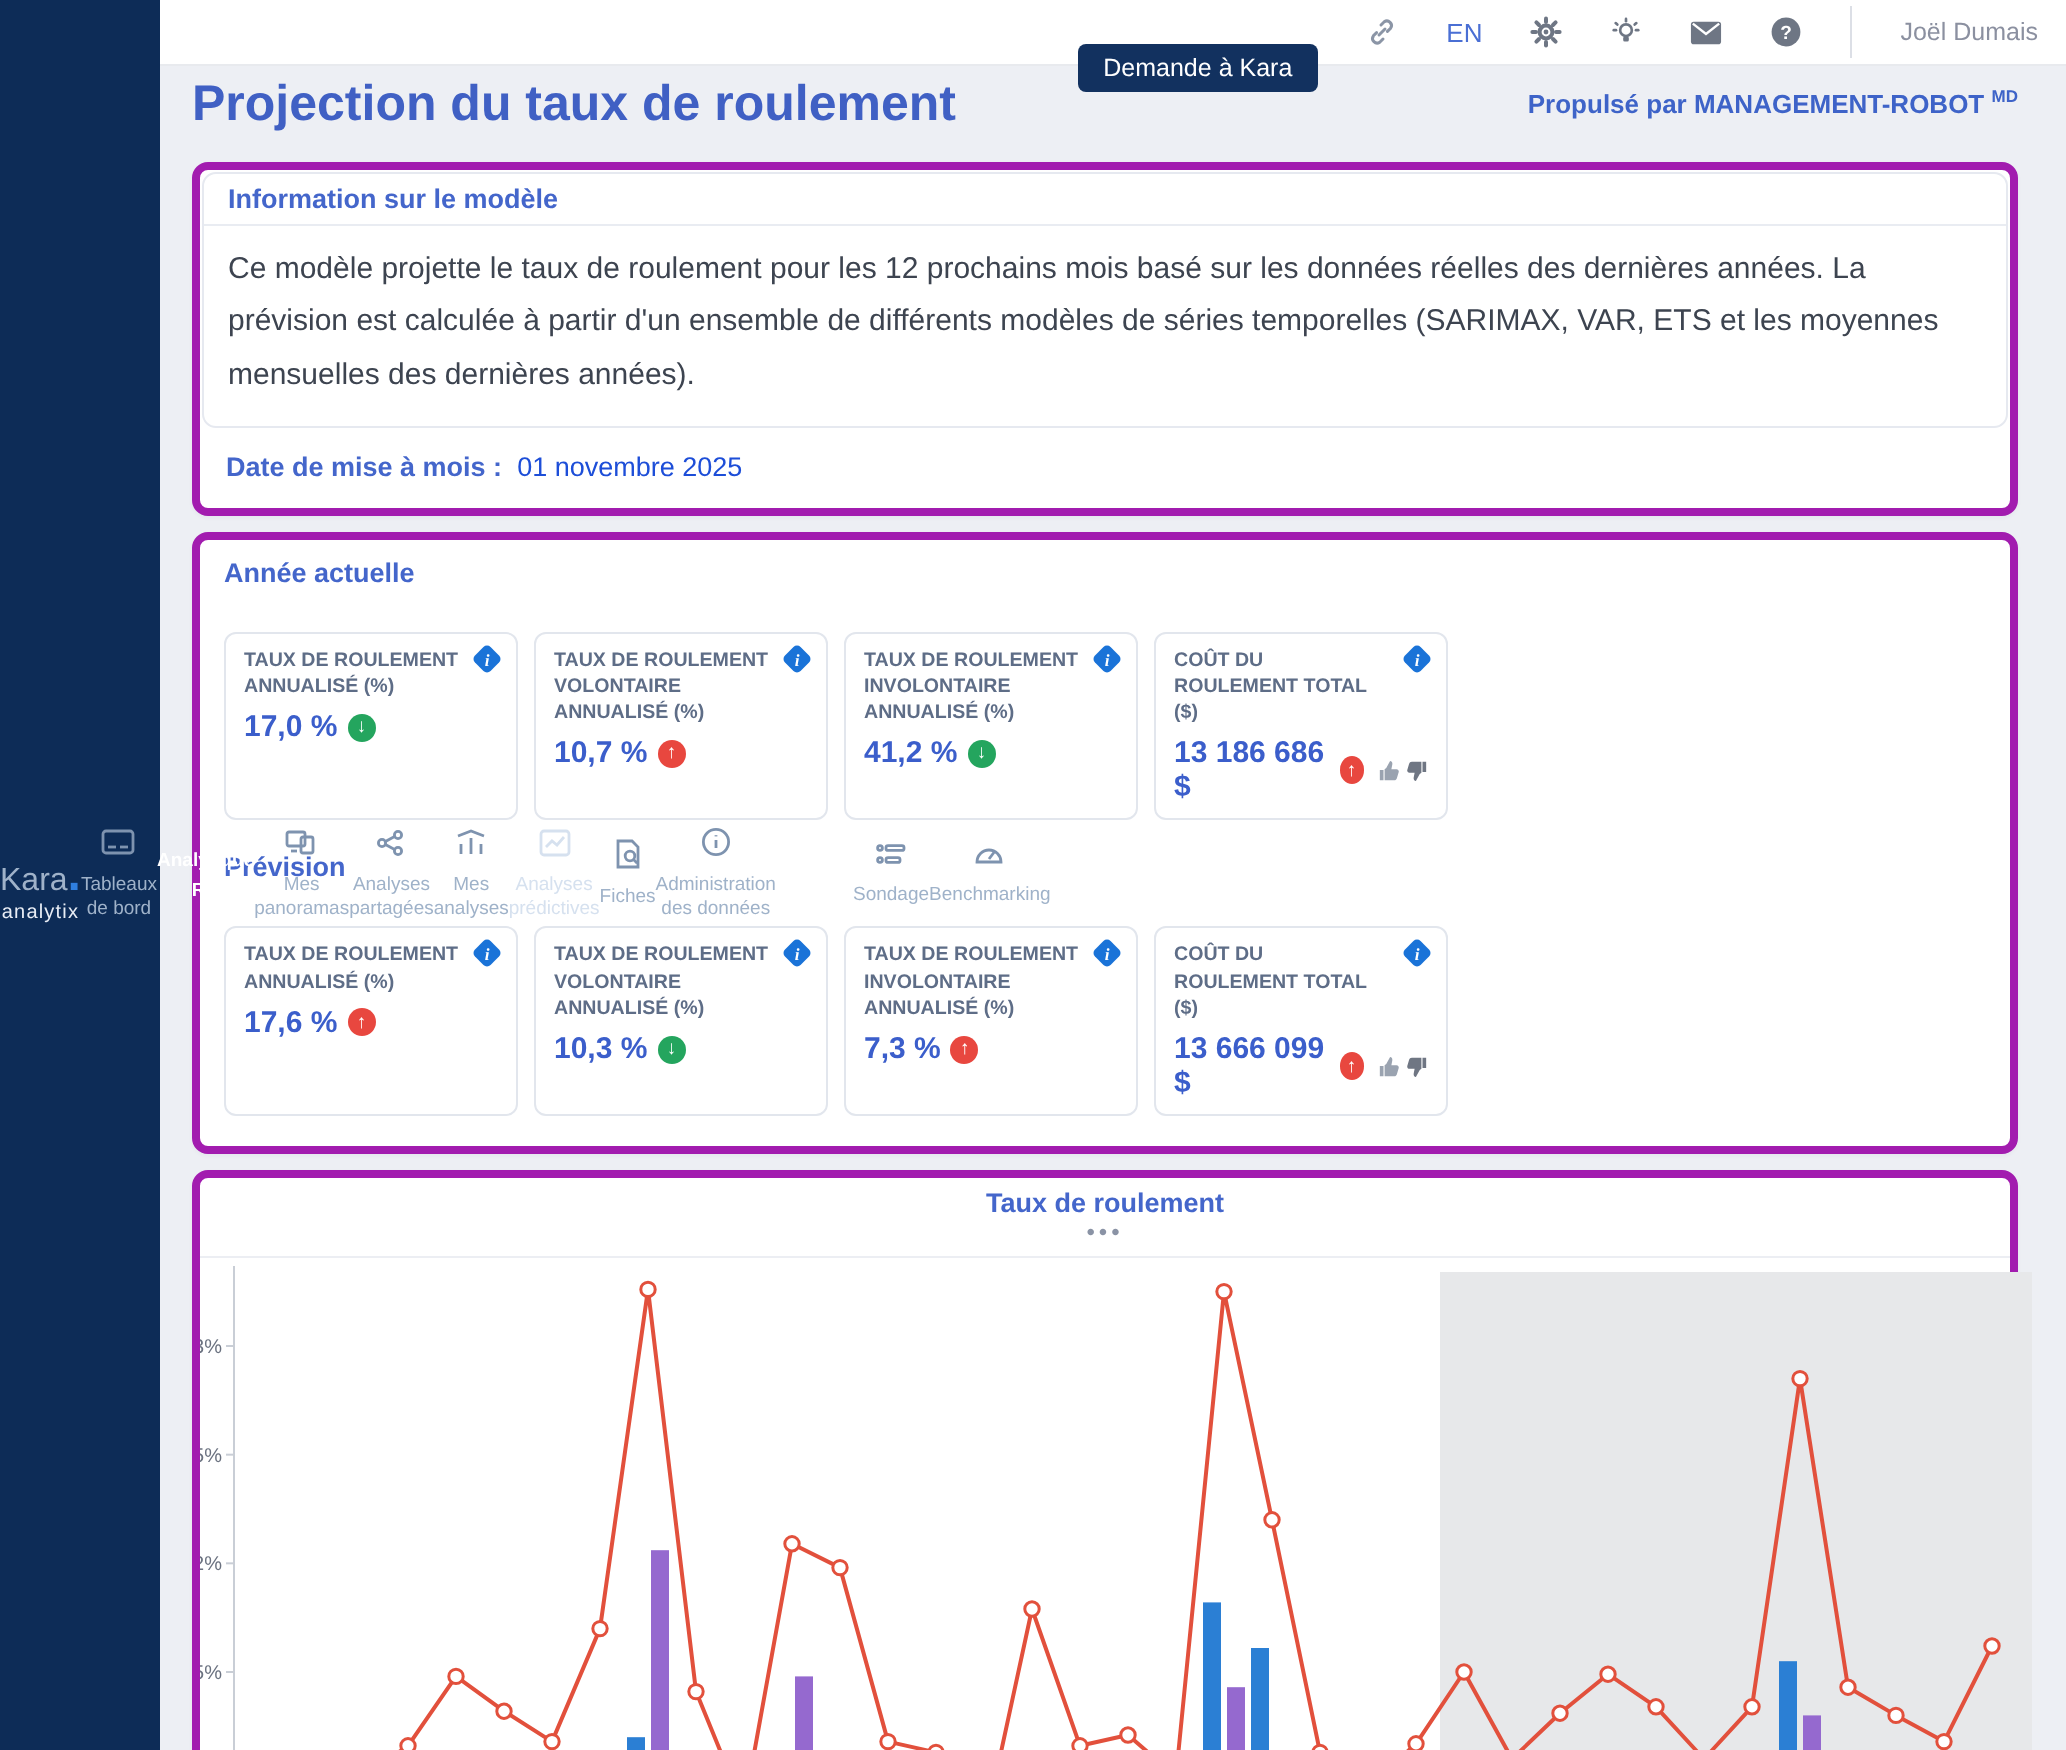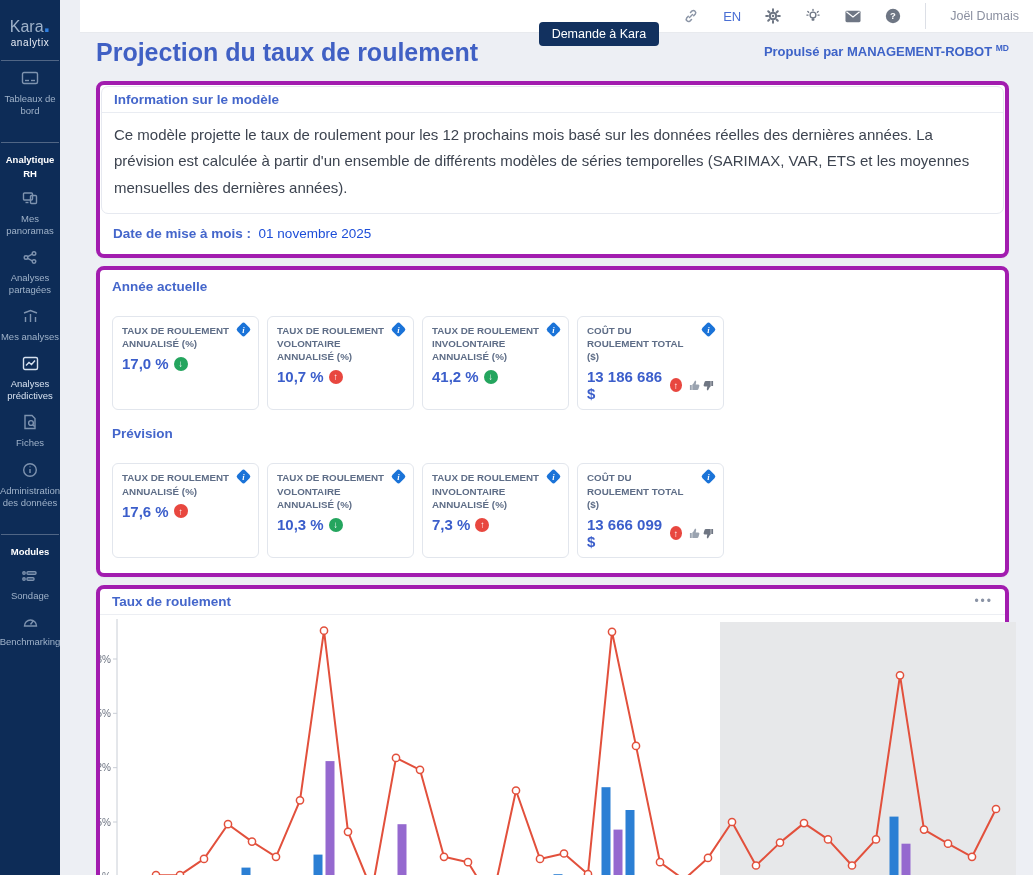--- a/index.html
+++ b/index.html
@@ -1,21 +1,21 @@
 <!DOCTYPE html>
 <html><head>
 <meta charset="utf-8">
 <style>
   * { margin:0; padding:0; box-sizing:border-box; }
   html,body { width:1033px; height:875px; overflow:hidden;
     font-family:"Liberation Sans", sans-serif; background:#edeff4; }
 
   
-  .sidebar { position:absolute; left:0; top:0; width:60px; height:875px;
-    background:#0d2c57; color:#9fb2c9; display:flex; flex-direction:column;
+  .sidebar { position:absolute; left:0; top:0; width:80px; height:875px;
+    background:#0d2c57; color:#9fb2c9; display:flex; flex-direction:row;
     align-items:center; padding-top:12px; z-index:5; }
   .logo { text-align:center; line-height:1; }
   .logo .dot { color:#2f7fe0; font-size:24px; font-weight:800; }
   .logo .sub { display:block; font-size:10px; color:#e8edf5; margin-top:2px; letter-spacing:0.6px; }
   .sb-divider { width:58px; height:1px; background:rgba(255,255,255,0.28); margin:12px 0 10px; }
   .sb-header { font-size:9.5px; font-weight:bold; color:#ffffff; text-align:center;
     max-width:62px; line-height:1.5; margin-bottom:10px; }
   .sb-item { display:flex; flex-direction:column; align-items:center; gap:3px;
     margin-bottom:13px; cursor:pointer; text-align:center; }
   .sb-item svg { stroke:#7e93af; fill:none; stroke-width:1.4; }
@@ -72,22 +72,22 @@
     background:#1a73d8; transform:rotate(45deg); border-radius:2.5px; cursor:pointer; }
   .diamond span { position:absolute; left:0; top:0; width:11px; height:11px;
     transform:rotate(-45deg); color:#fff; font-size:8.5px; font-style:italic;
     font-family:"Liberation Serif", serif; font-weight:bold; display:flex;
     align-items:center; justify-content:center; }
   .thumbs { display:inline-flex; gap:3px; margin-left:2px; }
   .thumbs svg { cursor:pointer; }
 
   
   .chart-panel { margin-top:8px; }
-  .chart-header { display:flex; justify-content:space-between; 
-    padding:5px 12px; border-bottom:1px solid #eceef3; }
+  .chart-header { display:flex; justify-content:space-between; align-items:center;
+    padding:5px 12px; border-bottom:1px solid #eceef3;flex-direction:column; }
   .chart-title { color:#4466cb; font-size:13.5px; font-weight:bold; }
   .chart-menu { color:#8a93a5; font-size:12px; letter-spacing:2px; cursor:pointer; }
   .chart-body { position:relative; padding:2px 0 4px 0; }
 </style>
 </head>
 <body>
 
 <nav class="sidebar">
   <div class="logo">
     <span>Kara</span><span class="dot">.</span>

